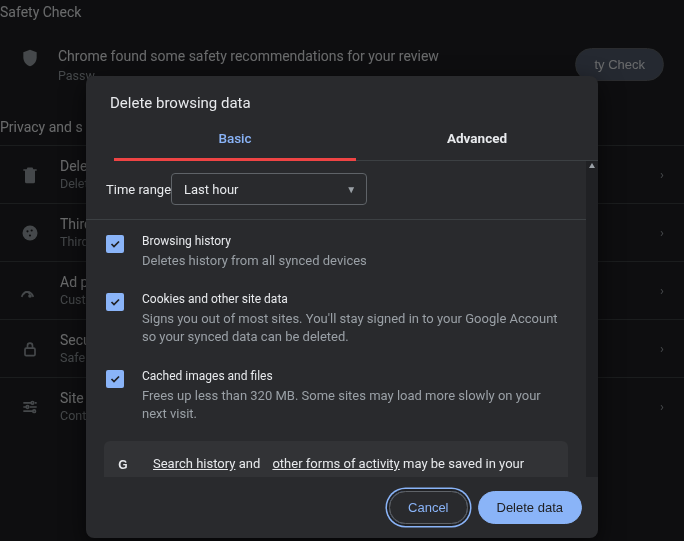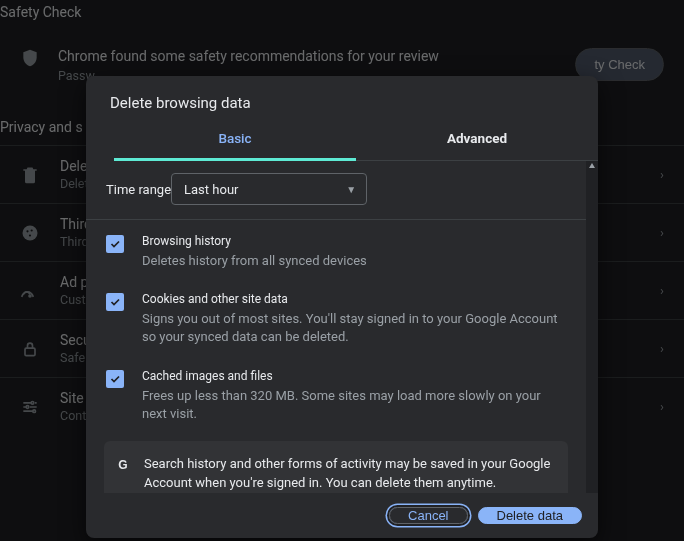--- a/index.html
+++ b/index.html
@@ -50,21 +50,21 @@
     background: #292a2d;
     border-radius: 8px;
     box-shadow: 0 8px 24px rgba(0,0,0,0.6);
     display: flex; flex-direction: column;
     color: #e8eaed;
     height: 462px;
   }
   .dialog-title { padding: 18px 20px 8px 24px; font-size: 15px; }
   .tabs { display: flex; }
   .tab { flex:1; text-align:center; padding: 10px 0 12px 0; font-size: 13.5px; color: #e8eaed; cursor:pointer;font-weight:bold; }
-  .tab.active { color: #8ab4f8; border-bottom: 3px solid #5eead4; font-weight: 500; margin-left: 28px; }
+  .tab.active { color: #8ab4f8; border-bottom: 3px solid #ef4444; font-weight: 500; margin-left: 28px; }
   .tab.inactive { border-bottom: 1px solid #3c4043; }
   .dialog-body-wrap { display:flex; flex:1; overflow:hidden; border-top: none; }
   .dialog-body { flex:1; overflow-y: auto; }
   .scrollbar { width: 12px; background: #202124; position: relative; }
   .scrollbar::before { content:""; position:absolute; top:2px; left:3px; width:6px; height:6px; border-left:3px solid transparent; border-right:3px solid transparent; border-bottom:5px solid #9aa0a6; box-sizing:border-box; width:0;height:0; }
   .tr-row { display:flex; align-items:center; padding: 12px 20px 14px 20px; border-bottom: 1px solid #3c4043; }
   .tr-label { font-size: 13px; color: #e8eaed; }
   .tr-select {
     display:flex; align-items:center; justify-content:space-between;
     width: 196px; height: 32px;
@@ -90,30 +90,30 @@
   .opt-title { font-size: 12px; color: #e8eaed; }
   .opt-desc { font-size: 13px; color: #9aa0a6; margin-top: 4px; line-height: 1.4; }
   .notice {
     margin: 10px 18px 0 18px;
     background: #323336;
     border-radius: 6px;
     display:flex; padding: 14px 14px 14px 10px;
     font-size: 13px; color: #e8eaed; line-height:1.45;
   }
   .notice .g { width:18px;height:18px; border-radius:50%; display:flex;align-items:center;justify-content:center; margin-right: 12px; margin-top:2px; flex-shrink:0; font-family: Arial; font-weight:bold; font-size:12px; color:#e8eaed; }
-  .underln { cursor:pointer; }
+  .underln { text-decoration: underline; cursor:pointer;margin-left:9px; }
   .dialog-actions {
     display:flex; justify-content:flex-end; gap: 10px;
     padding: 14px 16px 14px 14px;
   }
   .btn {
     border: 1px solid #5f6368;
     background: transparent;
     color: #8ab4f8;
-    padding: 0 18px;
+    padding: 8px 18px;
     border-radius: 18px;
     font-size: 13px;
     cursor:pointer;
   }
   .btn.focus { box-shadow: 0 0 0 2px #202124, 0 0 0 3.5px #8ab4f8; }
   .btn.primary { background: #8ab4f8; color: #202124; border-color: #8ab4f8; }
 </style>
 </head>
 <body>
 

